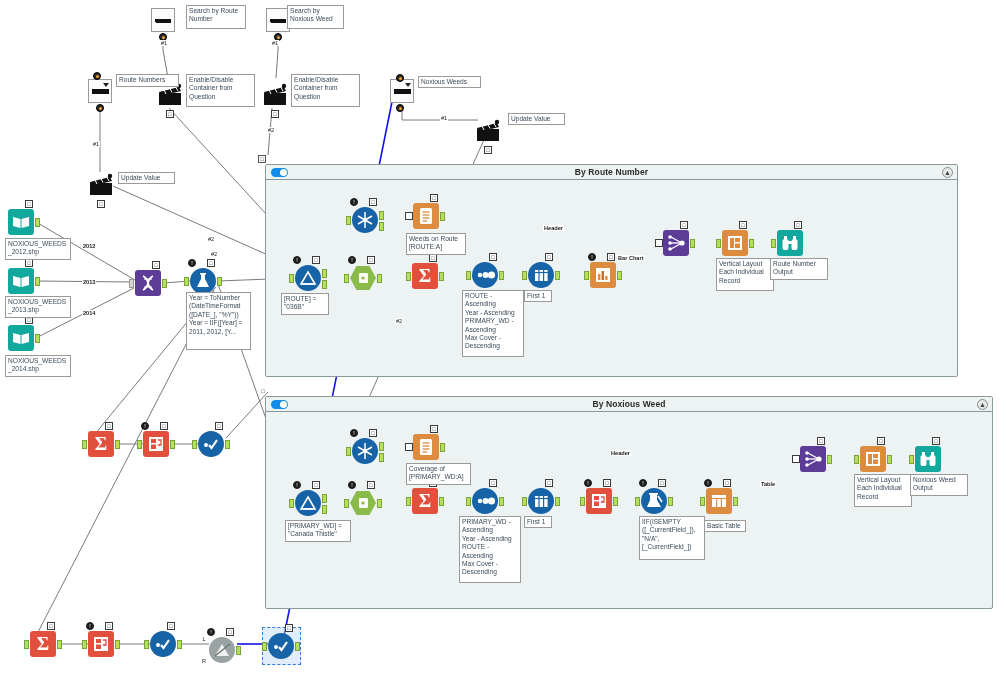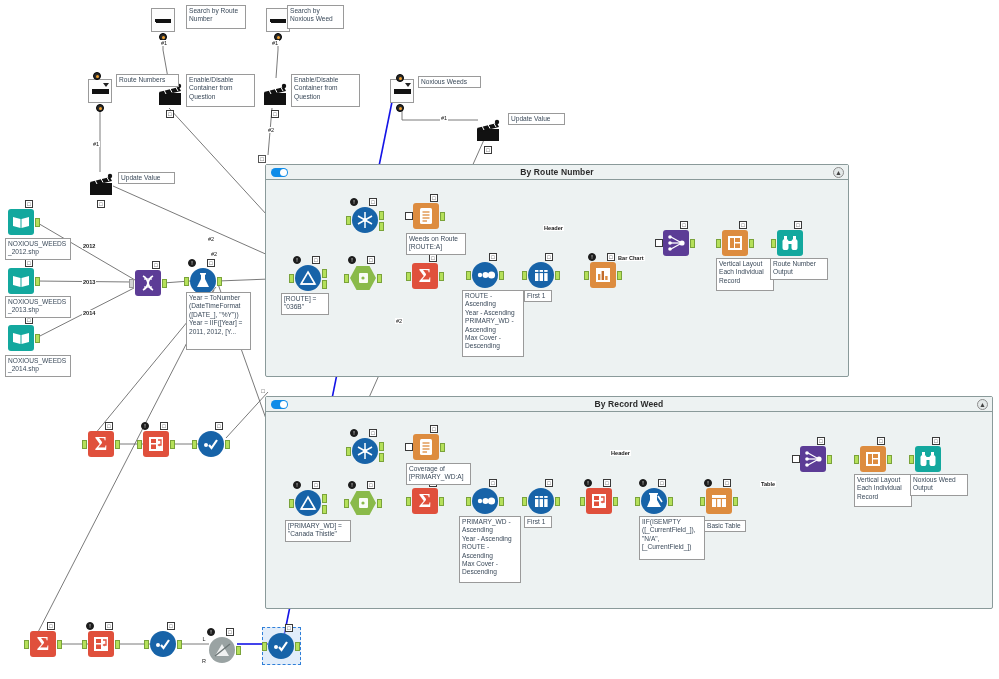--- a/index.html
+++ b/index.html
@@ -282,33 +282,33 @@
 
       <path d="M226,438 L268,392"></path>
     </g>
 
     <g stroke="#1414e6" stroke-width="1.6" fill="none">
       <path d="M396,82 L283,641"></path>
       <path d="M237,644 L268,644"></path>
     </g>
   </svg>
 
-  <div class="container" style="left:265px; top:164px; width:584px; height:213px;">
+  <div class="container" style="left:265px; top:164px; width:693px; height:213px;">
     <div class="container-header">
       <div class="toggle"></div>
       <span class="container-title">By Route Number</span>
       <div class="collapse-btn">▲</div>
     </div>
   </div>
   <div class="cont-corner" style="left:258px; top:155px;">□</div>
 
   <div class="container" style="left:265px; top:396px; width:728px; height:213px;">
     <div class="container-header">
       <div class="toggle"></div>
-      <span class="container-title">By Record Weed</span>
+      <span class="container-title">By Noxious Weed</span>
       <div class="collapse-btn">▲</div>
     </div>
   </div>
   <div class="cont-corner" style="left:259px; top:388px; border:none; background:transparent;">□</div>
 
   <div class="iface" style="left:151px; top:8px;">
     <div class="dot"></div>
     <div class="bar"></div>
   </div>
   <div class="anno" style="left:186px; top:5px; width:60px; height:24px;">Search by Route

